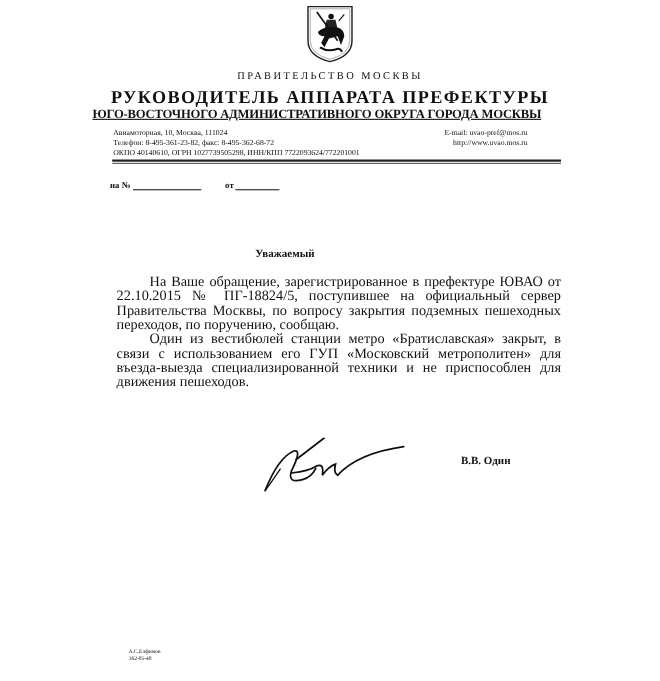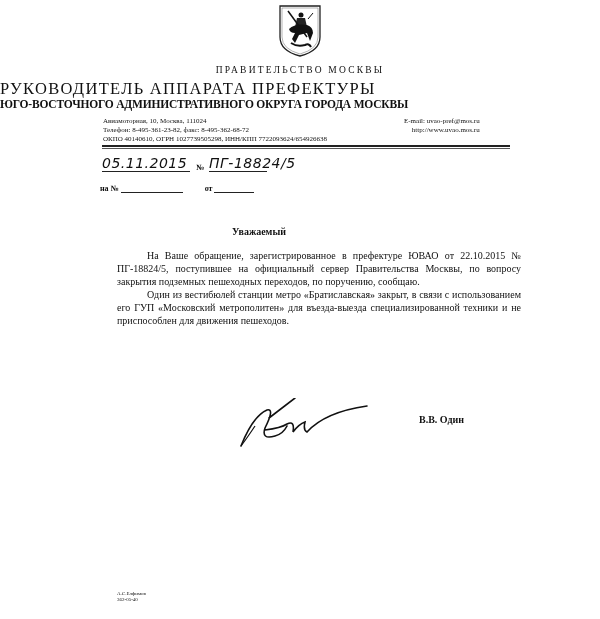--- a/index.html
+++ b/index.html
@@ -1,31 +1,31 @@
 <!DOCTYPE html>
 <html><head>
 <meta charset="utf-8">
 <style>
   html, body { margin: 0; padding: 0; background: #ffffff; }
   body { width: 600px; height: 619px; position: relative; overflow: hidden;
          font-family: "Liberation Serif", "DejaVu Serif", serif; color: #111; }
   .abs { position: absolute; }
   .emblem { left: 277px; top: 3px; width: 46px; height: 55px; }
   .gov { left: 0; width: 600px; top: 65px; text-align: center; font-size: 9.5px; letter-spacing: 2.2px; }
-  .head1 { left: 0; width: 600px; top: 79px; text-align: left; font-size: 16.5px; font-weight: normal; letter-spacing: 1.3px; }
-  .head2 { left: 0; width: 582px; top: 98px; text-align: left; font-size: 11.5px; font-weight: bold; letter-spacing: -0.2px; }
+  .head1 { left: 0; width: 600px; top: 79px; text-align: center; font-size: 16.5px; font-weight: bold; letter-spacing: 1.3px; }
+  .head2 { left: 0; width: 492px; top: 98px; text-align: right; font-size: 11.5px; font-weight: bold; letter-spacing: -0.2px; text-decoration: underline; }
   .addr { left: 103px; top: 117px; font-size: 7px; line-height: 9px; }
   .contacts { left: 404px; top: 117px; font-size: 7px; line-height: 9px; text-align: right; }
   .rule1 { left: 102px; top: 145px; width: 408px; height: 2px; background: #222; }
   .rule2 { left: 102px; top: 148px; width: 408px; height: 1px; background: #555; }
   .reg { left: 102px; top: 155px; font-size: 8px; }
   .hw { font-family: "DejaVu Sans", sans-serif; font-style: italic; font-size: 14px; font-weight: 300; letter-spacing: 0.5px; }
   .line { display: inline-block; border-bottom: 1px solid #222; vertical-align: bottom; }
   .greeting { left: 232px; top: 226px; font-size: 10px; font-weight: bold; }
-  .body-text { left: 117px; top: 249px; width: 404px; font-size: 10px; line-height: 13px; text-align: justify; }
+  .body-text { left: 106px; top: 249px; width: 404px; font-size: 13px; line-height: 13px; text-align: justify; }
   .body-text p { margin: 0; text-indent: 30px; }
   .signer { left: 419px; top: 414px; font-size: 10px; font-weight: bold; }
   .signature { left: 235px; top: 398px; width: 140px; height: 60px; }
   .exec { left: 117px; top: 591px; font-size: 5px; line-height: 6px; }
 </style>
 </head>
 <body>
 
 <svg class="abs emblem" viewBox="0 0 46 55">
   <path d="M3 3 H43 V34 Q43 48 23 53 Q3 48 3 34 Z" fill="none" stroke="#222" stroke-width="1.3"></path>
@@ -38,37 +38,32 @@
   <path d="M31 16 L36 10" stroke="#111" stroke-width="1"></path>
 </svg>
 
 <div class="abs gov">ПРАВИТЕЛЬСТВО МОСКВЫ</div>
 <div class="abs head1">РУКОВОДИТЕЛЬ АППАРАТА ПРЕФЕКТУРЫ</div>
 <div class="abs head2">ЮГО-ВОСТОЧНОГО АДМИНИСТРАТИВНОГО ОКРУГА ГОРОДА МОСКВЫ</div>
 
 <div class="abs addr">
   <div>Авиамоторная, 10, Москва, 111024</div>
   <div>Телефон: 8-495-361-23-82, факс: 8-495-362-68-72</div>
-  <div>ОКПО 40140610, ОГРН 1027739505298, ИНН/КПП 7722093624/654926638</div>
+  <div>ОКПО 40140610, ОГРН 1027739505298, ИНН/КПП 7722093624/772201001</div>
 </div>
 
 <div class="abs contacts">
   <div>E-mail: uvao-pref@mos.ru</div>
   <div>http://www.uvao.mos.ru</div>
 </div>
 
 <div class="abs rule1"></div>
 <div class="abs rule2"></div>
 
 <div class="abs reg">
-  <div style="height:20px;">
-    <span class="line hw" style="width:88px;">05.11.2015</span>
-    <span style="margin:0 3px 0 4px;font-weight:bold;">№</span>
-    <span class="line hw" style="width:58px;">ПГ-18824/5</span>
-  </div>
   <div style="margin-top:8px;margin-left:-2px;">
     <span style="font-weight:bold;">на №</span>
     <span class="line" style="width:62px;height:9px;"></span>
     <span style="font-weight:bold;margin-left:20px;">от</span>
     <span class="line" style="width:40px;height:9px;"></span>
   </div>
 </div>
 
 <div class="abs greeting">Уважаемый</div>
 

